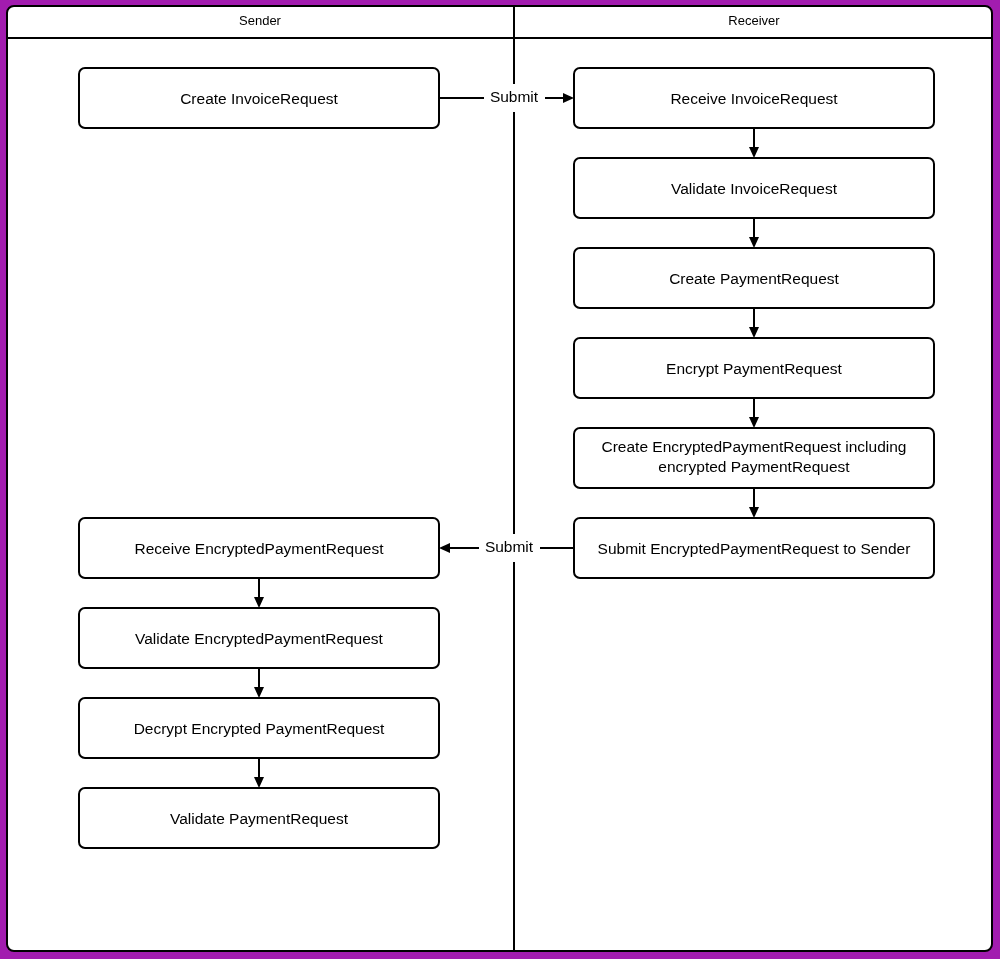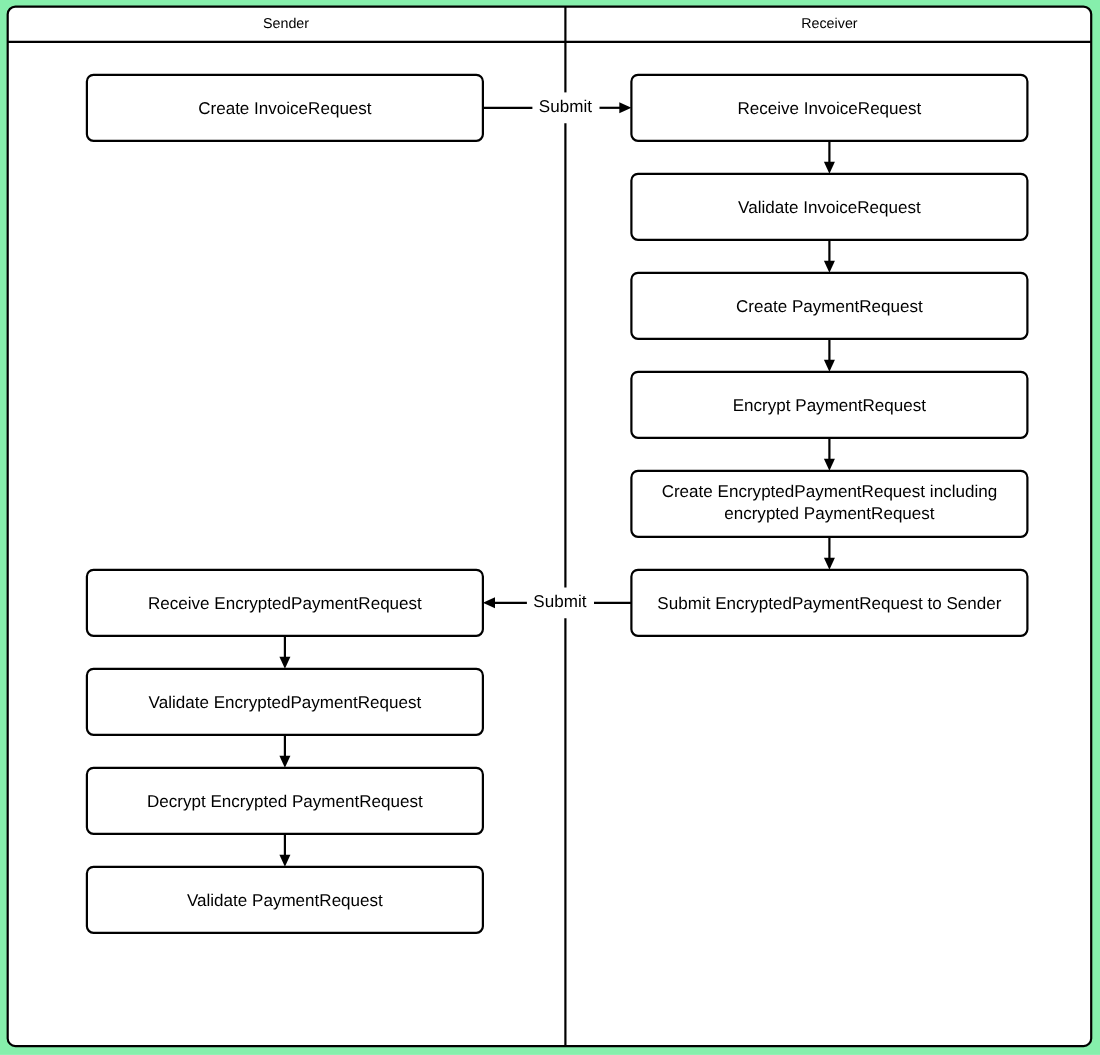--- a/index.html
+++ b/index.html
@@ -9,21 +9,21 @@
     background: #ffffff;
   }
   body {
     font-family: "Liberation Sans", "DejaVu Sans", sans-serif;
     color: #000000;
   }
   #canvas {
     position: relative;
     width: 1000px;
     height: 959px;
-    background: #86efac;
+    background: #a21caf;
     overflow: hidden;
     text-align: center;
   }
   #diagram-svg {
     position: absolute;
     left: 0;
     top: 0;
     width: 1000px;
     height: 959px;
   }

